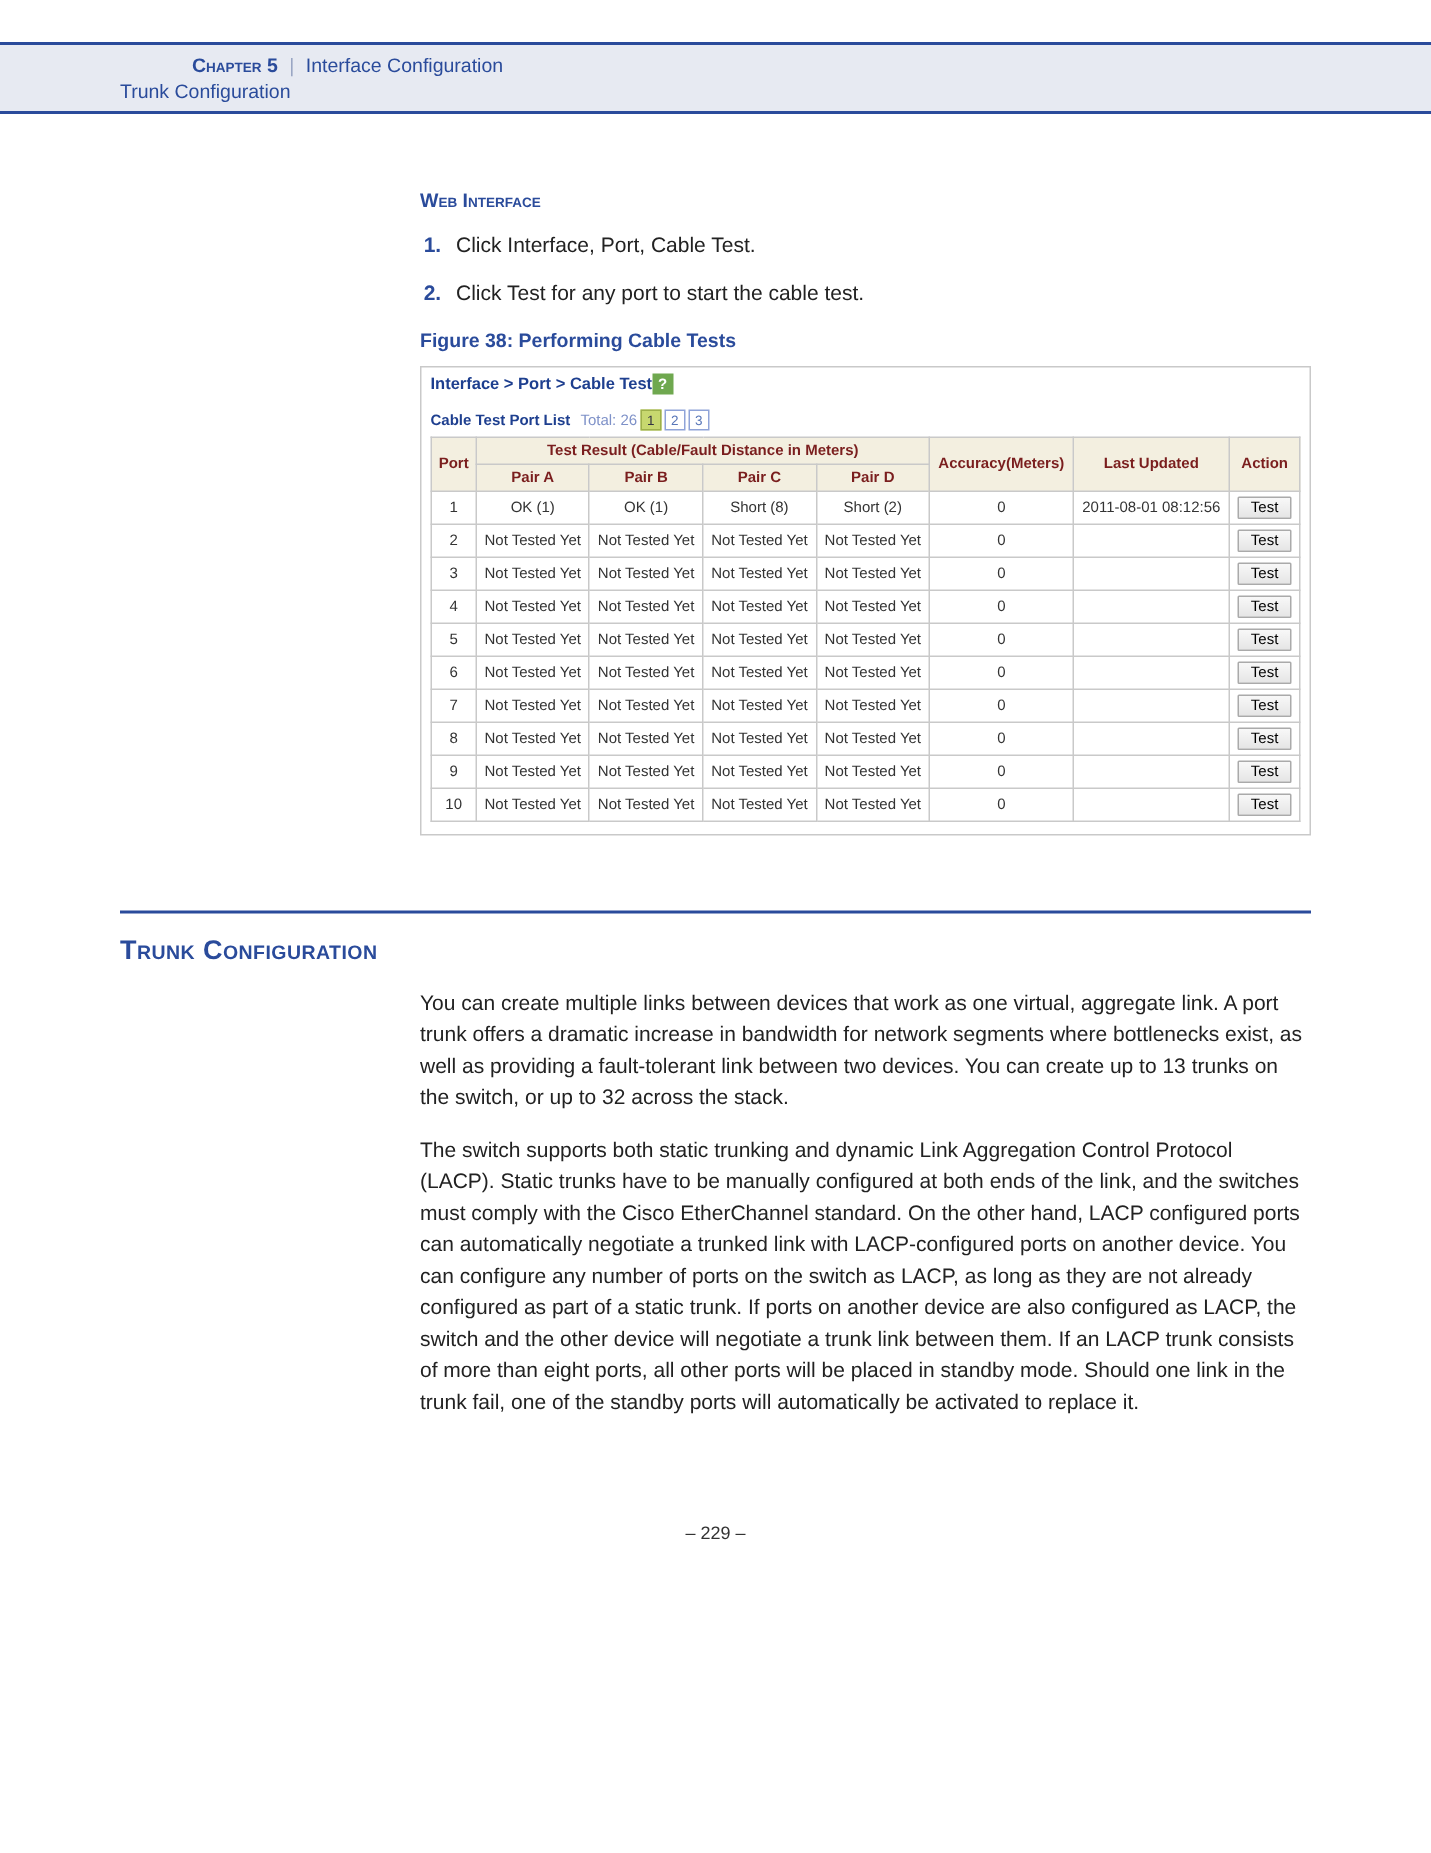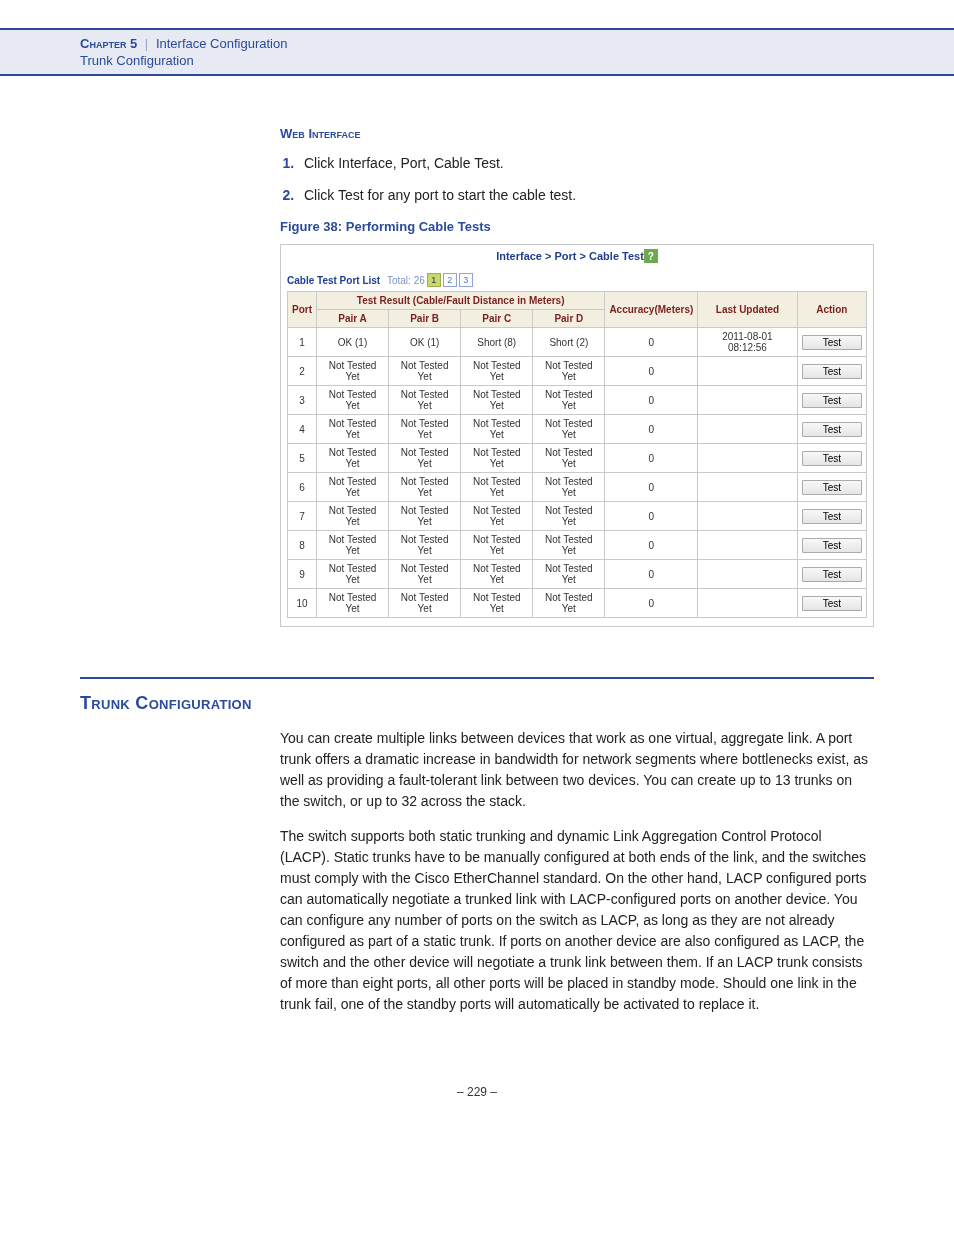--- a/index.html
+++ b/index.html
@@ -15,21 +15,21 @@
     padding: 0 0 60px 0;
     box-sizing: border-box;
   }
   .topbar {
     background: #e7eaf2;
     border-top: 2px solid #2a4b9b;
     border-bottom: 2px solid #2a4b9b;
     padding: 6px 0 6px 80px;
     margin-top: 28px;
   }
-  .topbar-line1 { font-size: 13px; color: #2a4b9b; }
+  .topbar-line1 { font-size: 13px; color: #2a4b9b; margin-left: 48px; }
   .topbar-line1 .chap { font-variant: small-caps; font-weight: bold; }
   .topbar-line1 .sep { color: #9aa6c4; margin: 0 4px; }
   .topbar-line1 .title { color: #2a4b9b; }
   .topbar-line2 { font-size: 13px; color: #2a4b9b; margin-top: 2px; }
 
   .content {
     padding: 50px 80px 0 80px;
   }
   .indent {
     margin-left: 200px;
@@ -69,21 +69,21 @@
   
   .figure {
     border: 1px solid #c9c9c9;
     font-family: Arial, sans-serif;
     font-size: 10px;
     color: #333;
     margin: 6px 0 0 0;
   }
   .fig-hdr {
     display: flex;
-    justify-content: center;
+    justify-content: flex-start;
     align-items: center;
     padding: 4px 6px 10px 6px;
   }
   .fig-bc { font-weight: bold; color: #1e3f8f; font-size: 11px; }
   .fig-help {
     background: #6fa84f; color: #fff;
     width: 14px; height: 14px;
     display: inline-flex; align-items: center; justify-content: center;
     font-weight: bold; font-size: 10px;
   }
@@ -120,21 +120,21 @@
   }
   table.cabletest thead th.group {
     background: #f3efe0;
   }
   table.cabletest tbody tr:nth-child(odd) td { background: #fff; }
   table.cabletest tbody tr:nth-child(even) td { background: #fff; }
   .test-btn {
     background: linear-gradient(#f8f8f8,#e5e5e5);
     border: 1px solid #aaa;
     font-size: 10px;
-    padding: 1px 20px;
+    padding: 1px 8px;
     border-radius: 1px;
     cursor: pointer;
     text-align: center;
   }
 
   .hr {
     border: none;
     border-top: 2px solid #2a4b9b;
     margin: 50px 0 14px 0;
   }

